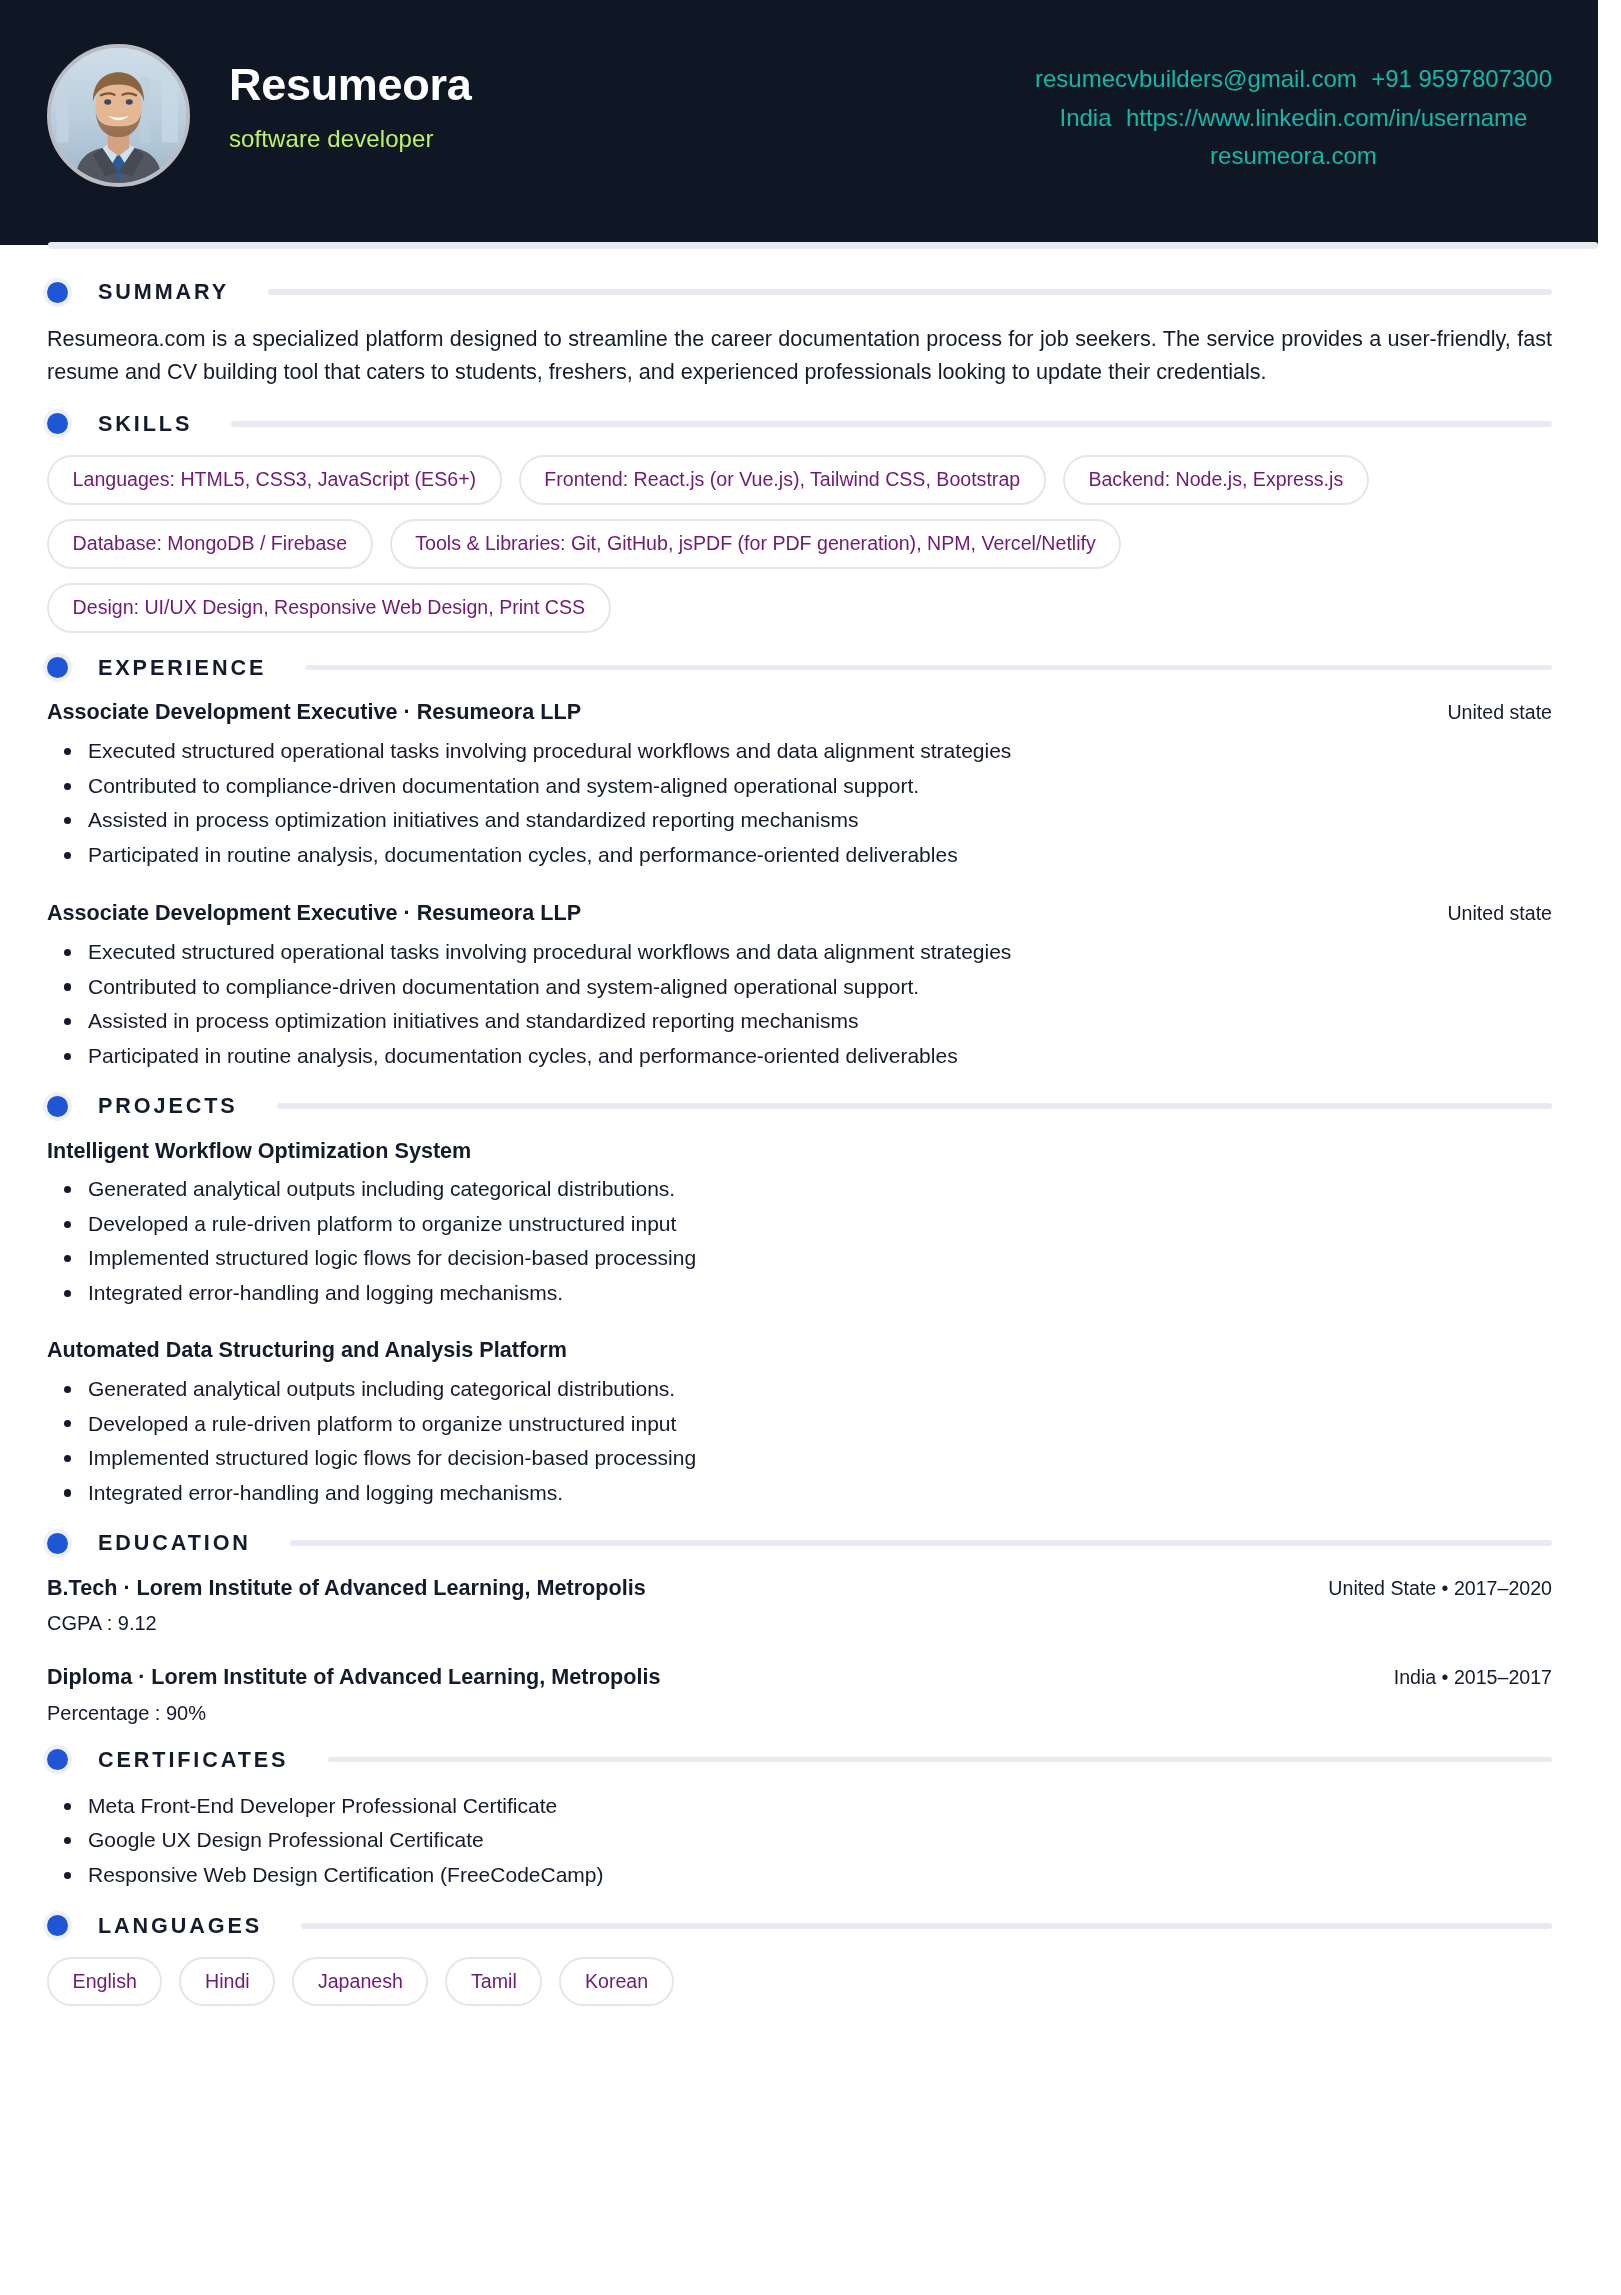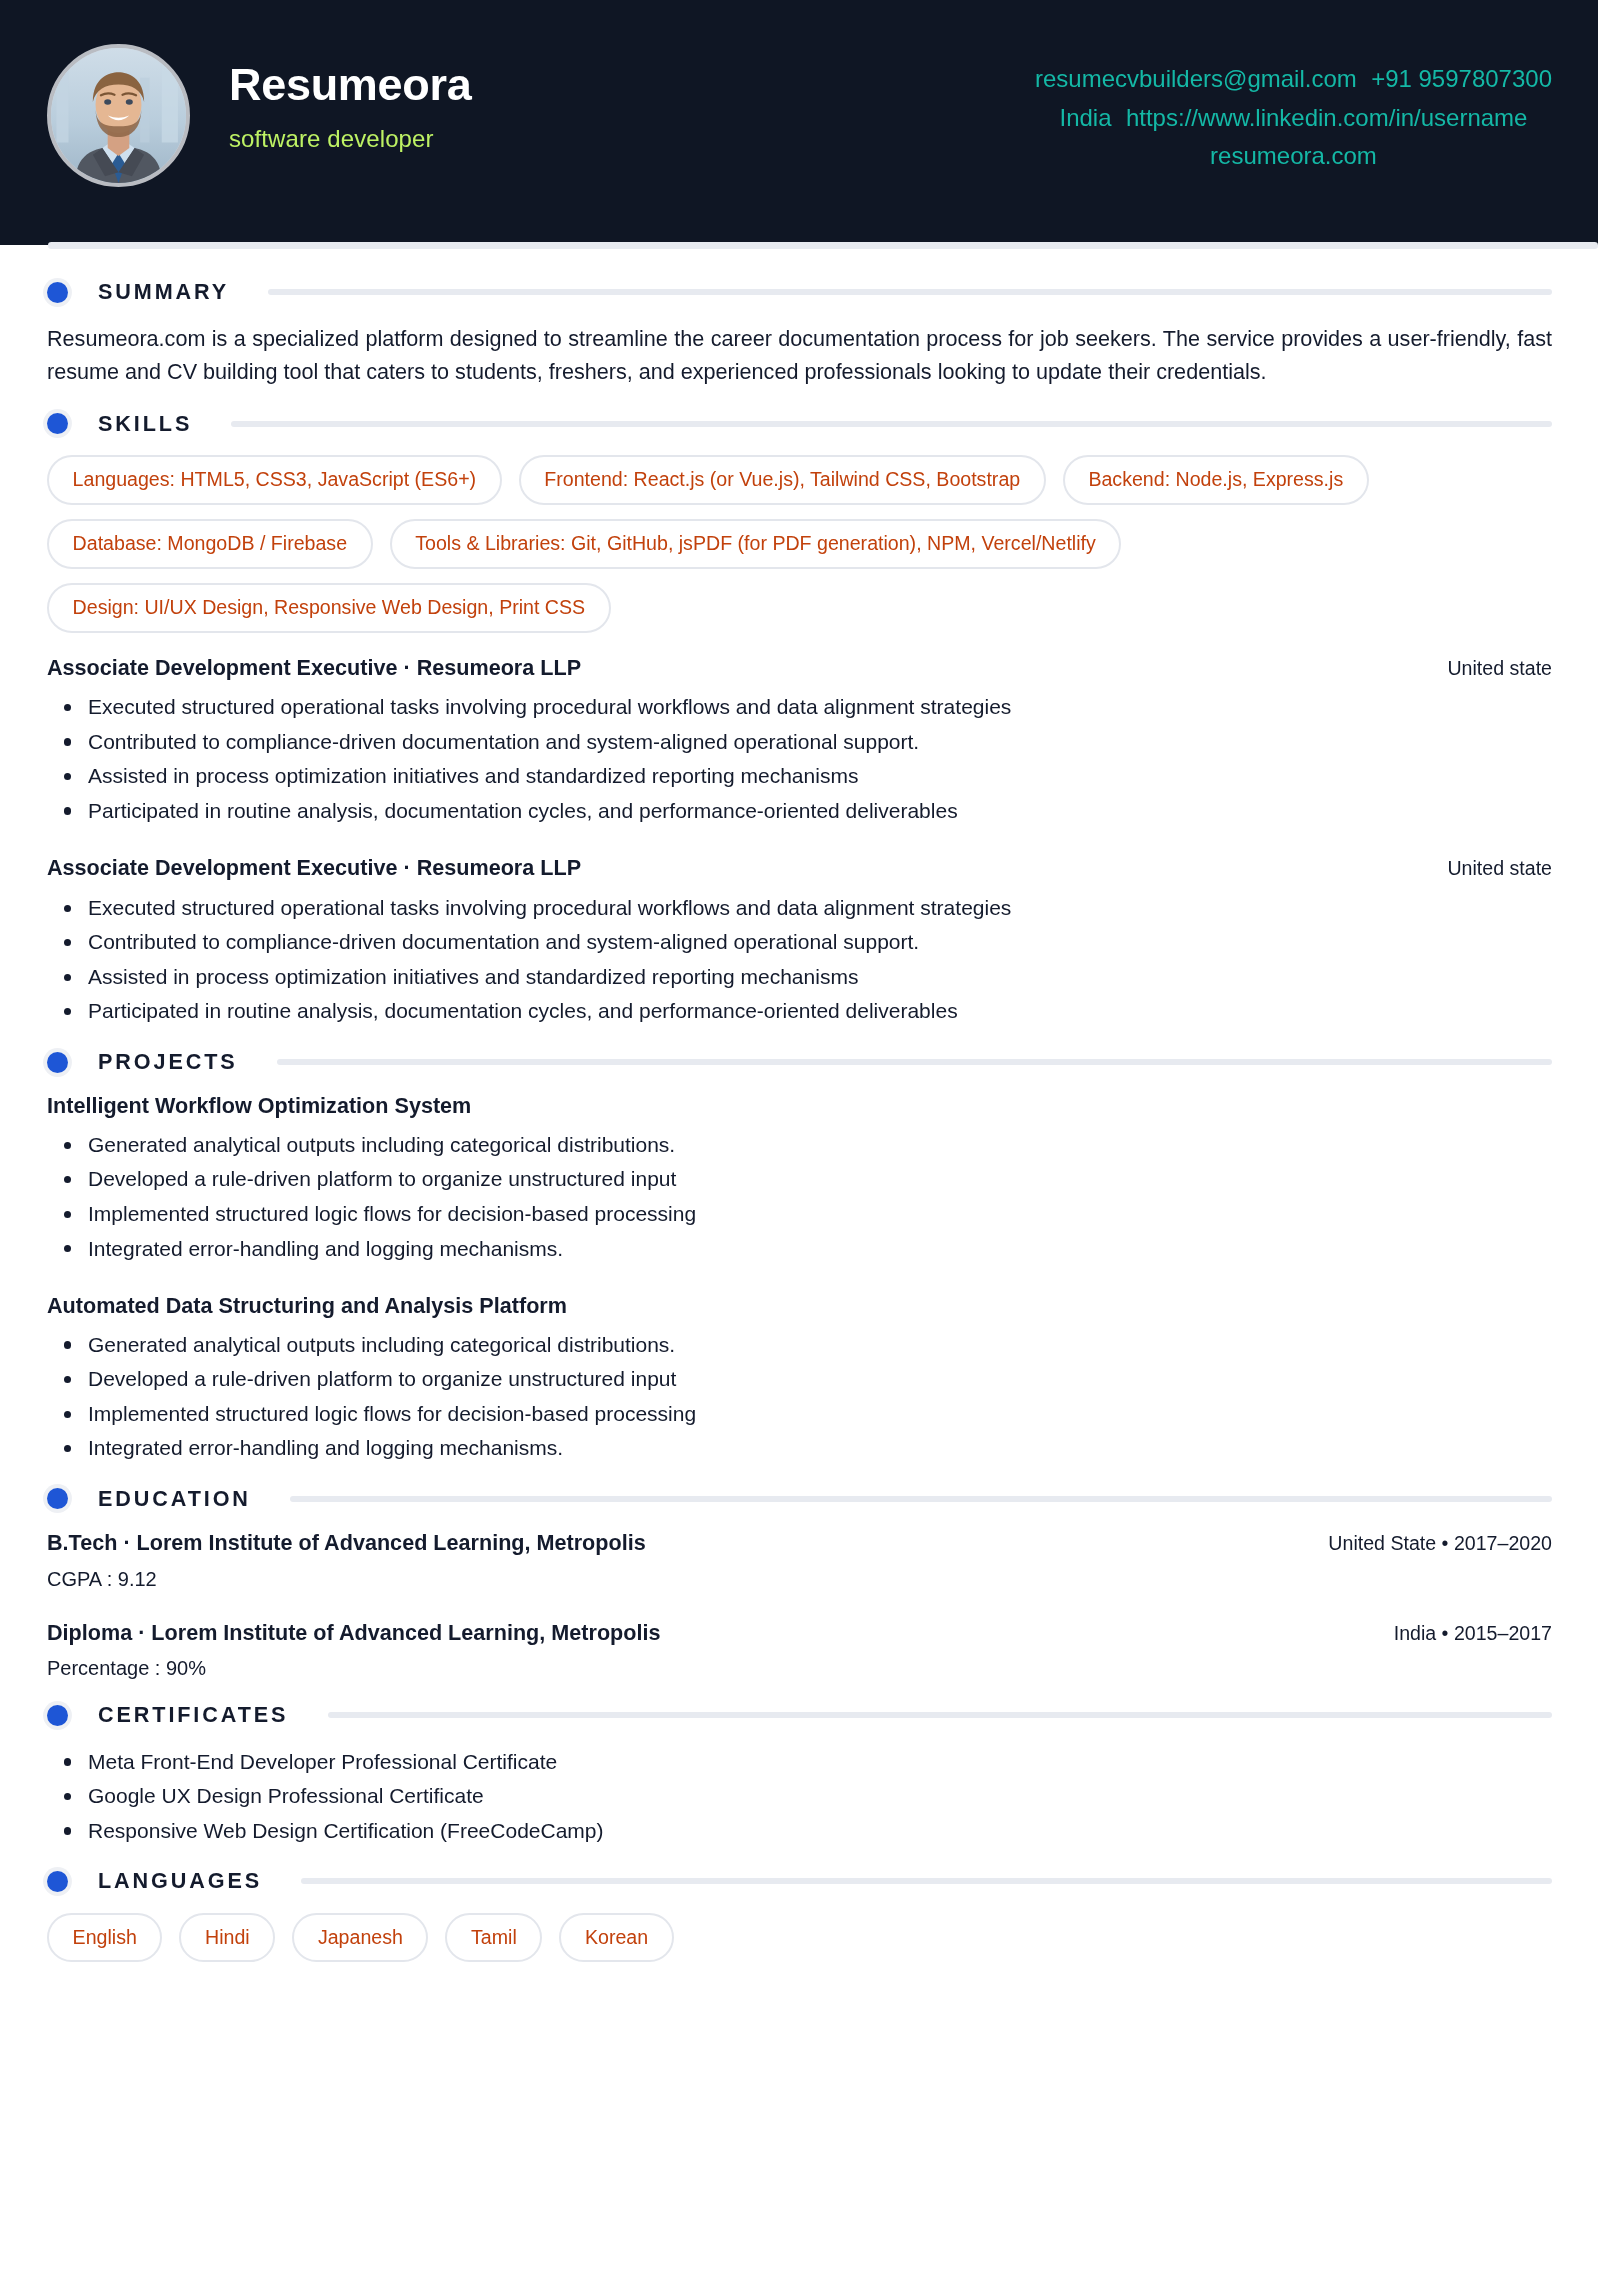--- a/index.html
+++ b/index.html
@@ -141,21 +141,21 @@
     display: flex;
     flex-wrap: wrap;
     gap: 14.4px 17px;
   }
   .pill {
     border: 2px solid #e3e6ec;
     border-radius: 654px;
     padding: 11px 23.6px;
     font-size: 19.6px;
     line-height: 1.2;
-    color: #c2410c;
+    color: #701a75;
     background: #fff;
     white-space: nowrap;
   }
 
   
   .entry { margin-bottom: 29px; }
   .entry:last-child { margin-bottom: 0; }
 
   .entry-top {
     display: flex;
@@ -307,20 +307,25 @@
         <span class="pill">Languages: HTML5, CSS3, JavaScript (ES6+)</span>
         <span class="pill">Frontend: React.js (or Vue.js), Tailwind CSS, Bootstrap</span>
         <span class="pill">Backend: Node.js, Express.js</span>
         <span class="pill">Database: MongoDB / Firebase</span>
         <span class="pill">Tools &amp; Libraries: Git, GitHub, jsPDF (for PDF generation), NPM, Vercel/Netlify</span>
         <span class="pill">Design: UI/UX Design, Responsive Web Design, Print CSS</span>
       </div>
     </div>
 
     <div class="section">
+      <div class="sec-head">
+        <span class="sec-dot"></span>
+        <span class="sec-title">EXPERIENCE</span>
+        <span class="sec-line"></span>
+      </div>
 
       <div class="entry">
         <div class="entry-top">
           <span class="entry-title">Associate Development Executive · Resumeora LLP</span>
           <span class="entry-meta">United state</span>
         </div>
         <ul class="bullets">
           <li>Executed structured operational tasks involving procedural workflows and data alignment strategies</li>
           <li>Contributed to compliance-driven documentation and system-aligned operational support.</li>
           <li>Assisted in process optimization initiatives and standardized reporting mechanisms</li>

